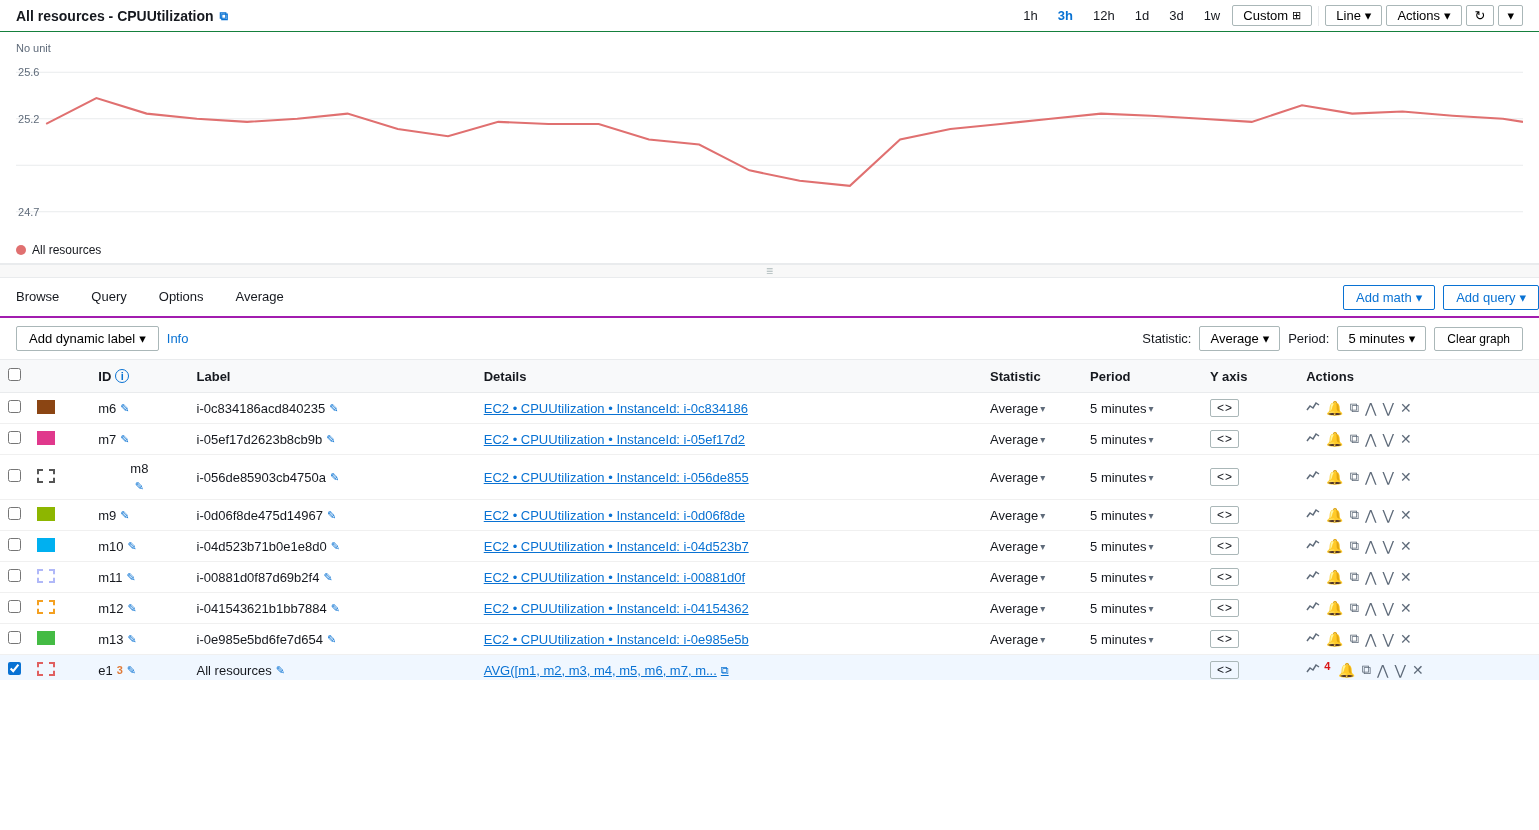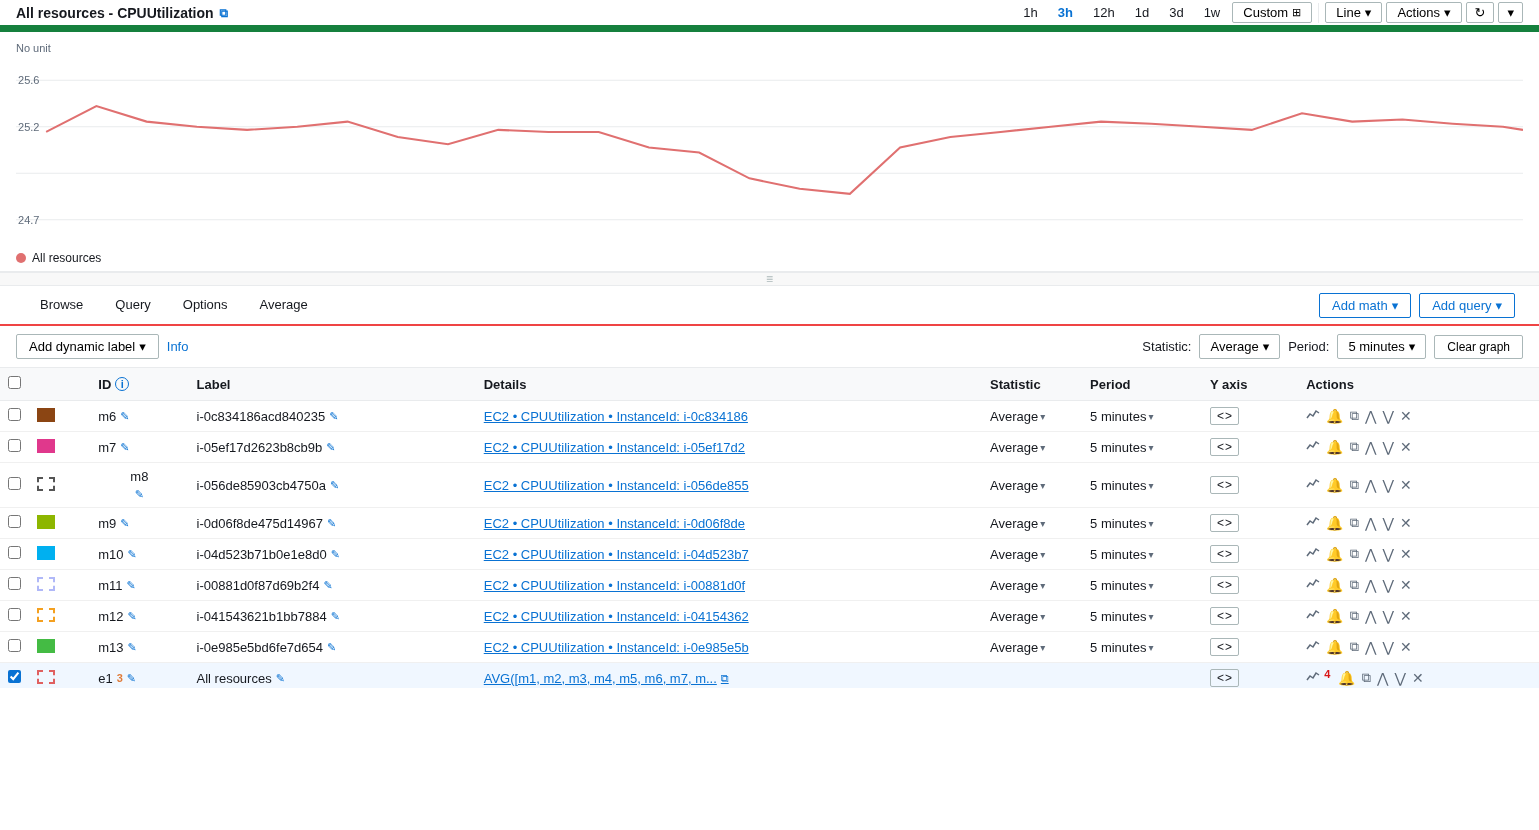--- a/index.html
+++ b/index.html
@@ -1,21 +1,21 @@
 <!DOCTYPE html>
 <html><head>
   <meta charset="utf-8">
   <style>
     * { box-sizing: border-box; margin: 0; padding: 0; }
     body { font-family: -apple-system, BlinkMacSystemFont, 'Segoe UI', Arial, sans-serif; font-size: 13px; background: #fff; color: #16191f; overflow: hidden; }
 
     
     .top-bar {
       display: flex; align-items: center; justify-content: space-between;
-      padding: 0 16px; height: 32px; border-bottom: 7px solid #15803d;
+      padding: 0 16px; height: 32px; border-bottom: 1px solid #15803d;
       background: #fff;
     }
     .top-bar-title { font-size: 14px; font-weight: 600; display: flex; align-items: center; gap: 6px; }
     .top-bar-controls { display: flex; align-items: center; gap: 4px; }
     .time-btn {
       border: none; background: none; cursor: pointer; padding: 2px 8px;
       font-size: 13px; color: #16191f; border-radius: 2px;
     }
     .time-btn.active { color: #0972d3; font-weight: 700; }
     .custom-btn {
@@ -37,35 +37,35 @@
       border: 1px solid #aab7b8; background: #fff; cursor: pointer;
       padding: 2px 8px; font-size: 13px; border-radius: 2px;
     }
     .divider-v { width: 1px; height: 20px; background: #e9ebed; margin: 0 2px; }
 
     
     .chart-area {
       background: #fff; padding: 10px 16px 0 16px;
       border-bottom: 1px solid #e9ebed; position: relative;
     }
-    .chart-y-label { font-size: 11px; color: #5f6b7a; margin-bottom: 16px; }
+    .chart-y-label { font-size: 11px; color: #5f6b7a; margin-bottom: 8px; }
     .chart-container { position: relative; height: 175px; }
     .chart-svg { width: 100%; height: 160px; }
     .chart-x-labels { display: flex; justify-content: space-between; font-size: 11px; color: #5f6b7a; padding: 2px 0; }
     .chart-legend { display: flex; align-items: center; gap: 6px; padding: 6px 0; font-size: 12px; }
     .legend-dot { width: 10px; height: 10px; border-radius: 50%; background: #e07070; }
 
     
     .drag-handle { height: 14px; background: #f8f8f8; display: flex; align-items: center; justify-content: center; cursor: row-resize; border-top: 1px solid #e9ebed; border-bottom: 1px solid #e9ebed; }
     .drag-handle-icon { color: #aab7b8; font-size: 12px; }
 
     
     .tabs-bar {
       display: flex; align-items: center; justify-content: space-between;
-      padding: 0 24px; border-bottom: 2px solid #ef4444; background: #fff;
+      padding: 0 0; border-bottom: 2px solid #a21caf; background: #fff;
       height: 40px;
     }
     .tabs-left { display: flex; align-items: center; gap: 0; height: 100%; }
     .tab {
       padding: 0 16px; height: 100%; display: flex; align-items: center;
       cursor: pointer; font-size: 13px; color: #16191f; border-bottom: 3px solid transparent;
       margin-bottom: -2px;
     }
     .tab.active { color: #e07b39; border-bottom: 3px solid #e07b39; font-weight: 500; }
     .tabs-right { display: flex; align-items: center; gap: 8px; }

